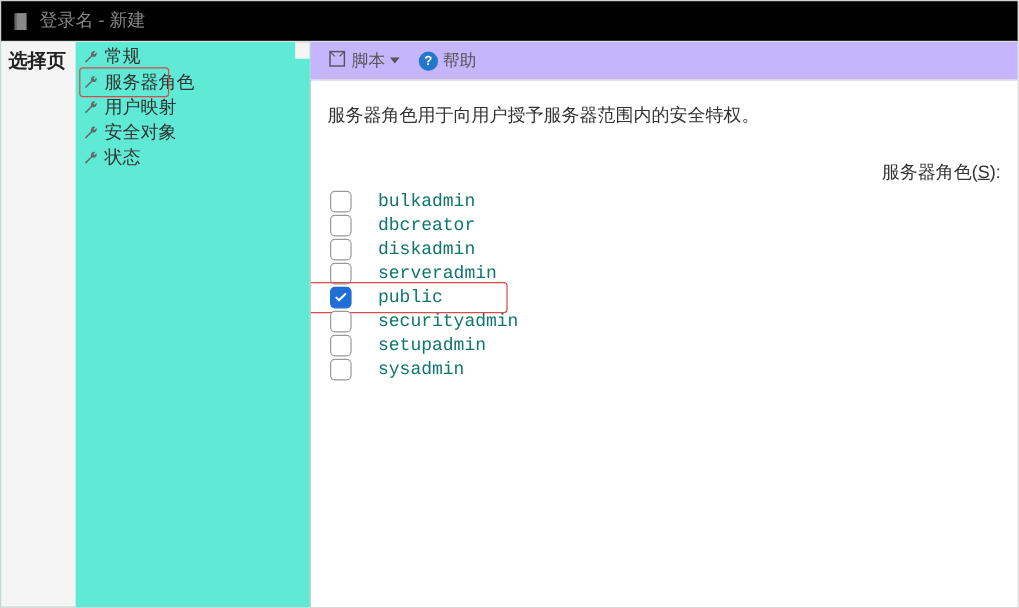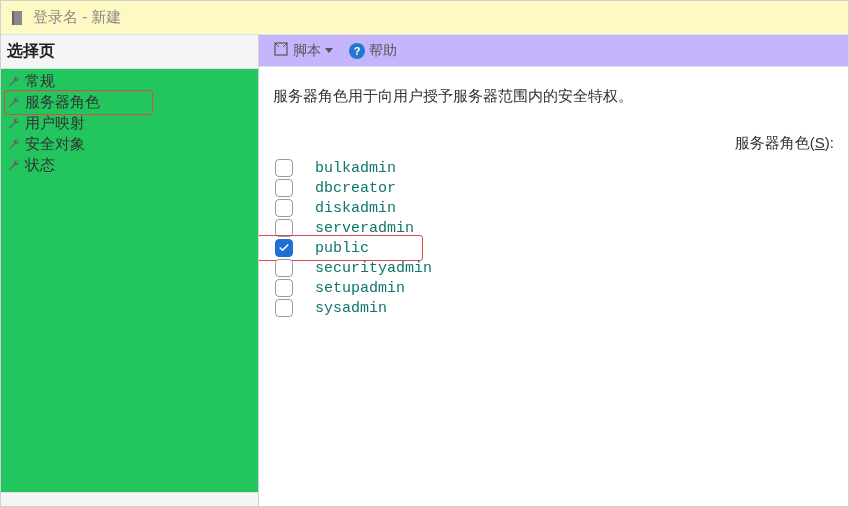--- a/index.html
+++ b/index.html
@@ -17,41 +17,40 @@
     display: flex;
     flex-direction: column;
     height: 100%;
     border: 1px solid #d0d0d0;
   }
   .titlebar {
     height: 34px;
     display: flex;
     align-items: center;
     padding: 0 8px;
-    background: #fef9c3;
+    background: #000000;
     color: #888;
     font-size: 15px;
     border-bottom: 1px solid #e0e0e0;
   }
   .titlebar .app-icon {
     width: 16px; height: 16px;
     margin-right: 8px;
     display: inline-flex;
   }
   .body {
     display: flex;
     flex: 1;
     min-height: 0;
   }
   .sidebar {
     width: 258px;
     border-right: 1px solid #d0d0d0;
     display: flex;
-    flex-direction: column;
-    background: #22c55e;
+    background: #5eead4;
   }
   .sidebar-header {
     font-weight: bold;
     font-size: 16px;
     padding: 6px 8px 6px 6px;
     background: #f5f5f5;
     border-bottom: 1px solid #e0e0e0;
     color: #222;
   }
   .side-list {

